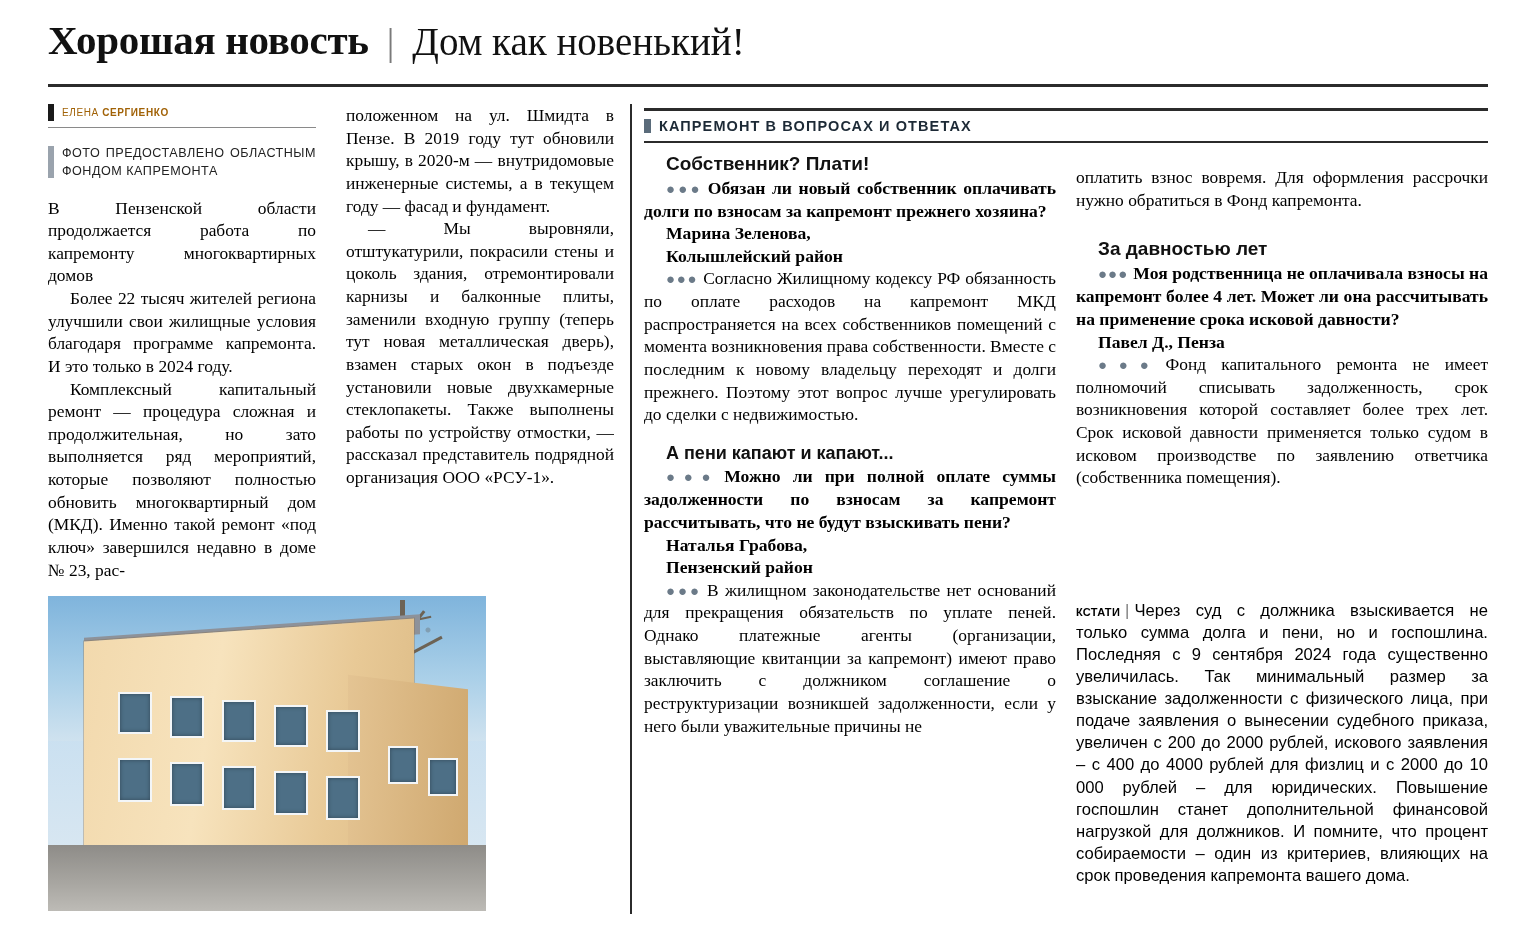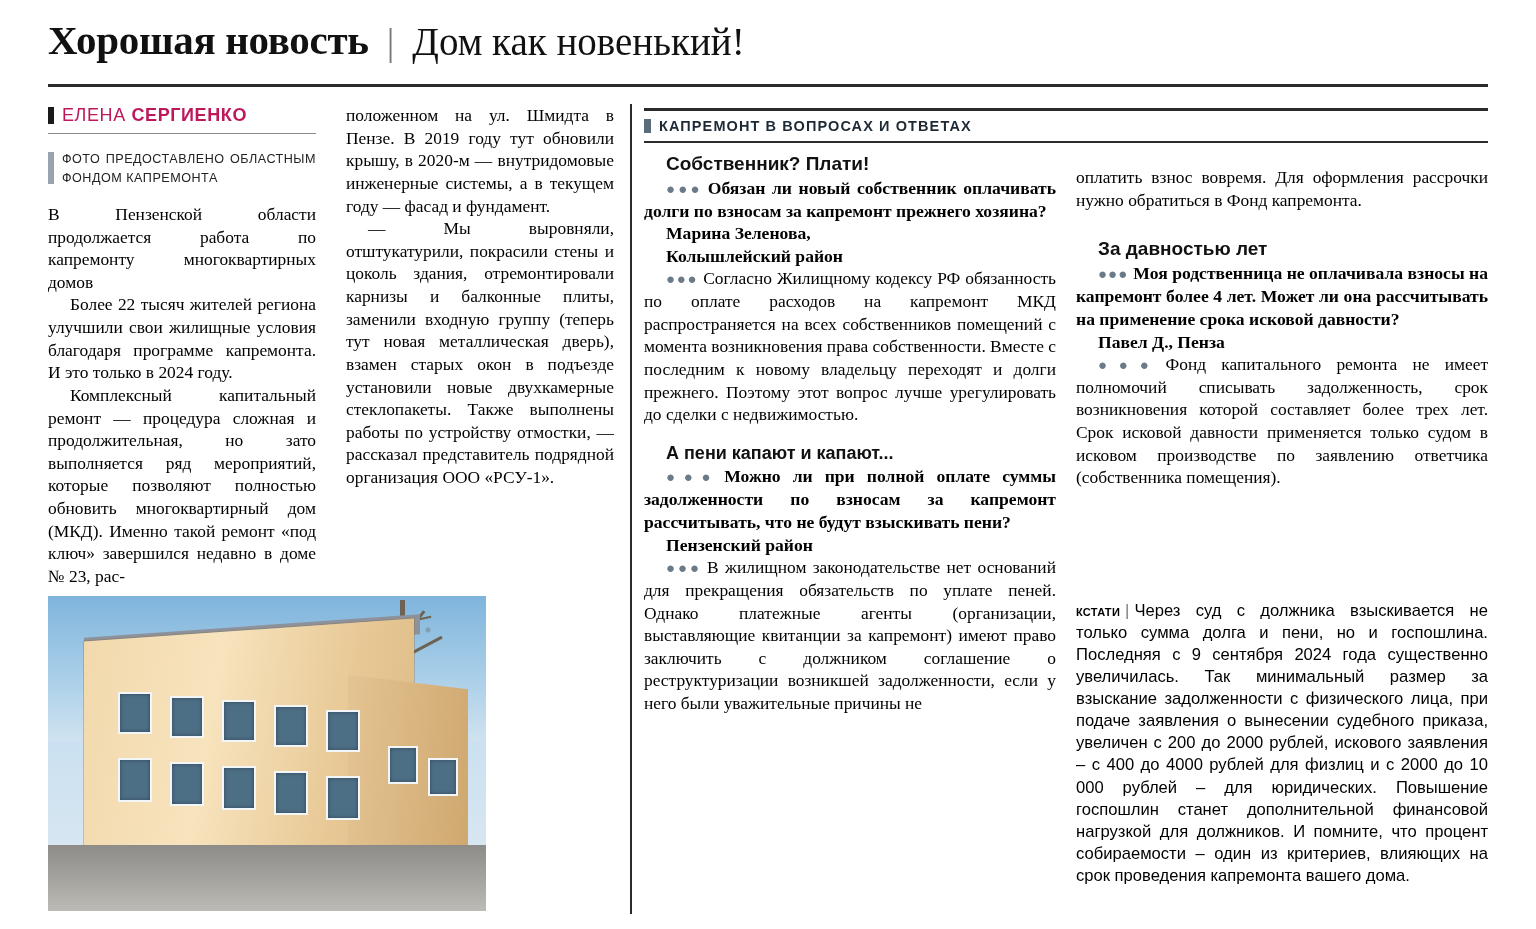--- a/index.html
+++ b/index.html
@@ -72,24 +72,24 @@
     display: flex;
     align-items: center;
     gap: 8px;
     margin-bottom: 6px;
   }
   .byline-bar {
     width: 6px; height: 17px; background: #1a1a1a; flex: none;
   }
   .byline {
     font-family: "Liberation Sans", sans-serif;
-    font-size: 18px;
+    font-size: 10px;
     letter-spacing: 0.6px;
     text-transform: uppercase;
-    color: #be185d;
+    color: #a16207;
   }
   .byline b { font-weight: bold; }
   .byline-rule {
     width: 268px; height: 1px; background: #8a8a8a; margin: 5px 0 16px 0;
   }
   .photo-credit-wrap {
     display: flex; gap: 8px; margin-bottom: 16px;
   }
   .credit-bar { width: 6px; height: 32px; background: #9aa3ad; flex: none; margin-top: 2px;}
   .photo-credit {
@@ -323,20 +323,21 @@
 
     <p class="answer">
       <span class="dots"></span><span>Согласно Жилищному кодексу РФ обязанность по оплате расходов на капремонт МКД распространяется на всех собственников помещений с момента возникновения права собственности. Вместе с последним к новому владельцу переходят и долги прежнего. Поэтому этот вопрос лучше урегулировать до сделки с недвижимостью.</span>
     </p>
 
     <p class="q-head sub" style="margin-top:16px">А пени капают и капают...</p>
 
     <p class="question">
       <span class="dots"></span><span>Можно ли при полной оплате суммы задолженности по взносам за капремонт рассчитывать, что не будут взыскивать пени?</span>
     </p>
+    <p class="asker">Наталья Грабова,</p>
     <p class="asker">Пензенский район</p>
 
     <p class="answer">
       <span class="dots"></span><span>В жилищном законодательстве нет оснований для прекращения обязательств по уплате пеней. Однако платежные агенты (организации, выставляющие квитанции за капремонт) имеют право заключить с должником соглашение о реструктуризации возникшей задолженности, если у него были уважительные причины не</span>
     </p>
   </div>
 
   <div class="col" id="col4">
     <p class="noind">оплатить взнос вовремя. Для оформления рассрочки нужно обратиться в Фонд капремонта.</p>
 

